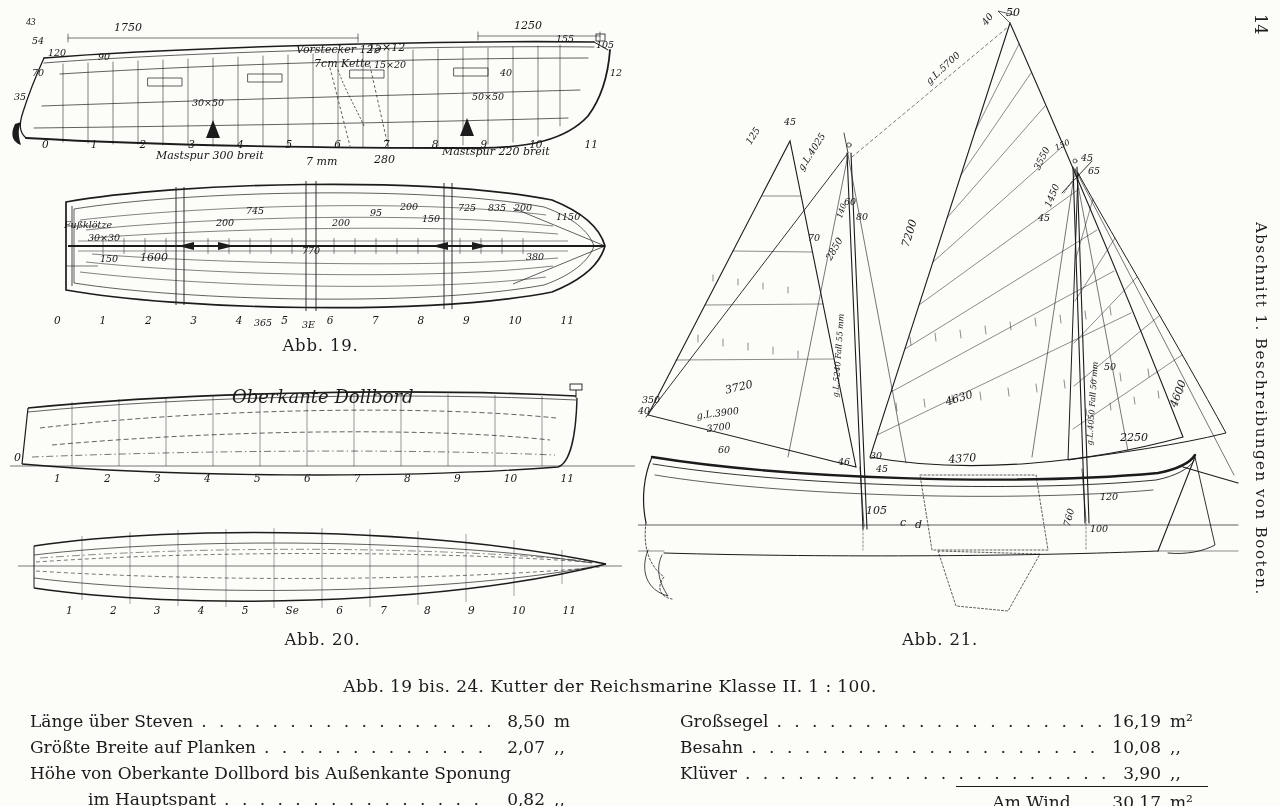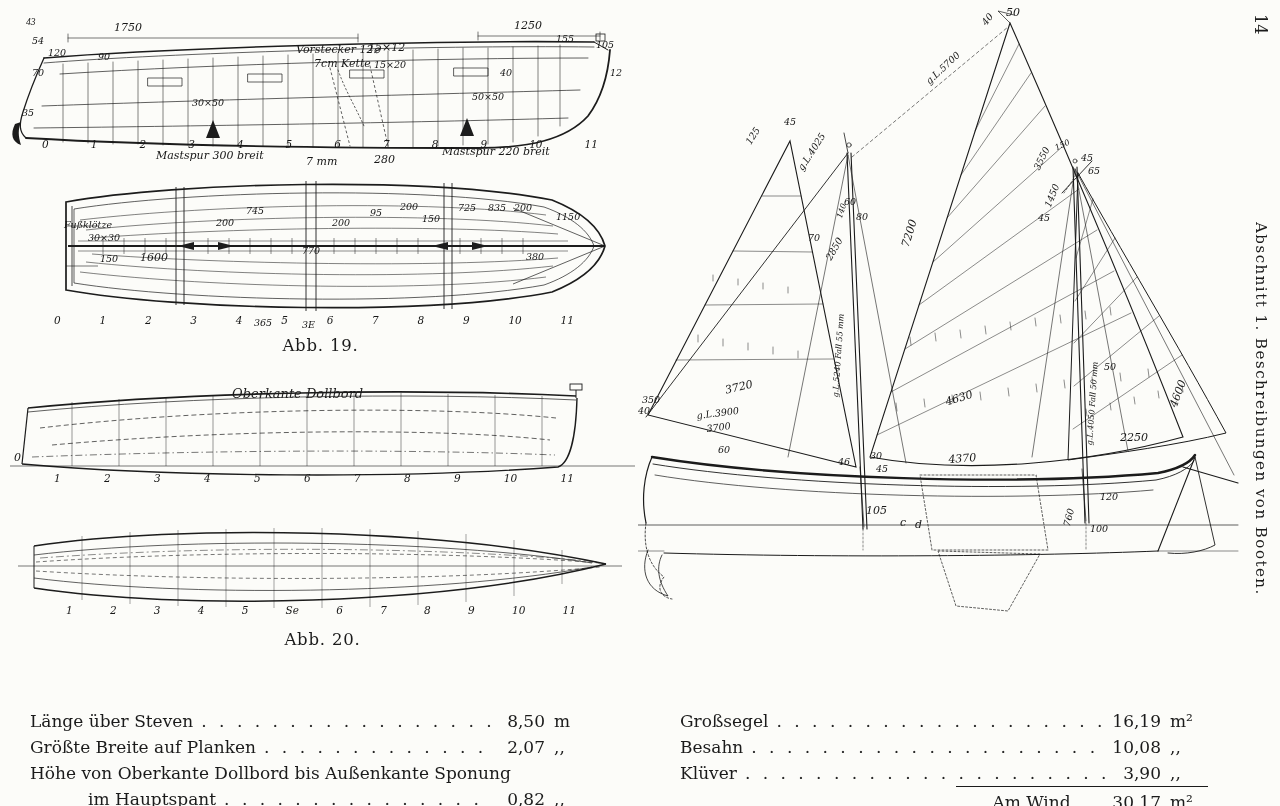--- a/index.html
+++ b/index.html
@@ -22,21 +22,21 @@
   .srow{display:flex;align-items:baseline;line-height:26px;}
   .slabel{white-space:nowrap;}
   .indent{padding-left:58px;}
   .sdots{flex:1;overflow:hidden;white-space:nowrap;word-spacing:7px;padding:0 8px;color:#222;}
   .sval{width:54px;text-align:right;white-space:nowrap;}
   .sunit{width:38px;padding-left:9px;white-space:nowrap;}
   .total-line{display:flex;justify-content:flex-end;line-height:27px;}
   .total-inner{display:flex;align-items:baseline;border-top:1.5px solid #1b1b1b;
                padding-top:2px;width:252px;}
   .total-inner .tl{flex:1;text-align:center;white-space:nowrap;}
-  .dollbord{position:absolute;font-style:italic;font-size:13px;white-space:nowrap;}
+  .dollbord{position:absolute;font-style:italic;font-size:18px;white-space:nowrap;}
 </style>
 </head>
 <body>
 
 <div class="page">
 
   <div class="pagenum" style="right:10px;top:14px;">14</div>
   <div class="margin-vert" style="right:10px;top:222px;">Abschnitt 1.  Beschreibungen von Booten.</div>
 
   <div class="fig" style="left:8px;top:8px;width:625px;height:158px;">
@@ -59,21 +59,21 @@
         <path d="M330,62 C338,84 346,96 356,118" stroke-width="0.7" stroke-dasharray="1.5,2.5"></path>
         <path d="M60,30 L350,30 M60,26 L60,34 M350,26 L350,34 M470,28 L592,28 M470,24 L470,32 M592,24 L592,32" stroke-width="0.6"></path>
       </g>
     </svg>
     <i class="an" style="left:18px;top:10px;font-family:Liberation Serif, serif;">43</i>
     <i class="an" style="left:24px;top:28px;">54</i>
     <i class="an" style="left:40px;top:40px;">120</i>
     <i class="an md" style="left:106px;top:14px;">1750</i>
     <i class="an" style="left:90px;top:44px;">90</i>
     <i class="an" style="left:24px;top:60px;">70</i>
-    <i class="an" style="left:14px;top:84px;margin-top:16px;">35</i>
+    <i class="an" style="left:6px;top:84px;">35</i>
     <i class="an md" style="left:288px;top:36px;">Vorstecker 12⌀</i>
     <i class="an md" style="left:360px;top:34px;">15×12</i>
     <i class="an md" style="left:306px;top:50px;">7cm Kette</i>
     <i class="an" style="left:366px;top:52px;">15×20</i>
     <i class="an md" style="left:506px;top:12px;">1250</i>
     <i class="an" style="left:548px;top:26px;">155</i>
     <i class="an" style="left:588px;top:32px;">105</i>
     <i class="an" style="left:602px;top:60px;">12</i>
     <i class="an" style="left:492px;top:60px;">40</i>
     <i class="an" style="left:464px;top:84px;">50×50</i>
@@ -293,21 +293,23 @@
     <i class="an" style="left:400px;top:208px;">45</i>
     <i class="an" style="left:466px;top:357px;">50</i>
     <i class="an sm" style="left:448px;top:440px;transform:rotate(-86deg);">g.L.4050 Fall 50 mm</i>
     <i class="an md" style="left:530px;top:400px;transform:rotate(-70deg);">4600</i>
     <i class="an md" style="left:482px;top:427px;">2250</i>
     <i class="an" style="left:462px;top:487px;">120</i>
     <i class="an" style="left:424px;top:520px;transform:rotate(-76deg);">760</i>
     <i class="an" style="left:452px;top:519px;">100</i>
   </div>
 
-
+  <div class="figcap" style="left:640px;top:630px;width:600px;">Abb. 21.</div>
+
+  <div class="maincap">Abb. 19 bis. 24.  Kutter der Reichsmarine Klasse II.  1 : 100.</div>
 
   <div class="specs" style="left:30px;top:708px;width:562px;">
     <div class="srow">
       <span class="slabel">Länge über Steven</span>
       <span class="sdots">. . . . . . . . . . . . . . . . . . . . . . . . . . . . . . . . . . . . .</span>
       <span class="sval">8,50</span>
       <span class="sunit">m</span>
     </div>
     <div class="srow">
       <span class="slabel">Größte Breite auf Planken</span>

